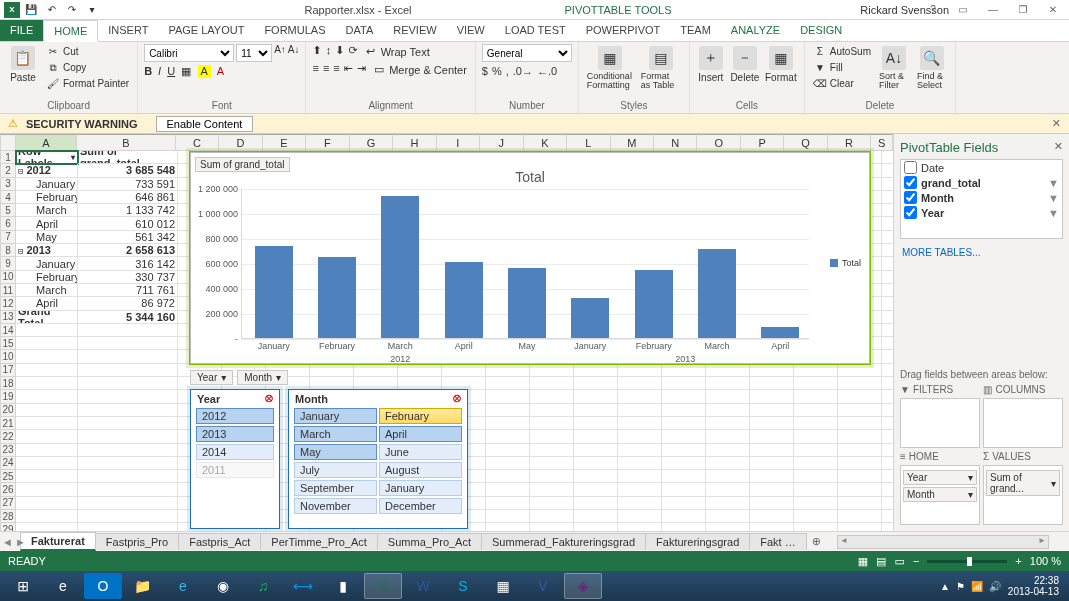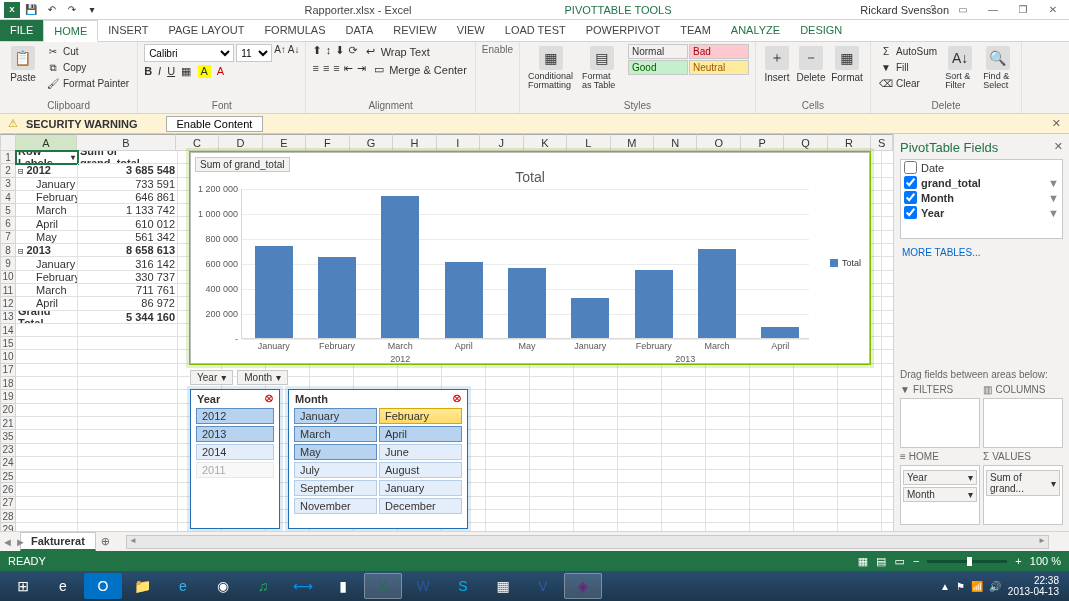--- a/index.html
+++ b/index.html
@@ -32,21 +32,21 @@
 .smallcol { display:flex; flex-direction:column; gap:1px; font-size:10px; }
 .smallbtn { display:flex; align-items:center; gap:3px; padding:0 2px; height:15px; }
 .smallbtn .ico { width:14px; height:14px; display:inline-flex; align-items:center; justify-content:center; }
 select.rb, input.rb { font-size:10px; height:18px; border:1px solid #c8c8c8; background:#fff; }
 .stylecell { width:60px; height:15px; border:1px solid #c8c8c8; font-size:10px; padding:0 3px; display:flex; align-items:center; }
 
 
 .secwarn { height:20px; background:#fcf4d4; border-bottom:1px solid #e3d177; display:flex; align-items:center; padding:0 8px; gap:8px; font-size:11px; }
 .secwarn .shield { color:#c79b00; }
 .secwarn .bold { font-weight:bold; color:#333; }
-.secwarn button { font-size:11px; border:1px solid #adadad; background:#fdfdfd; padding:1px 10px; margin-left:20px; }
+.secwarn button { font-size:11px; border:1px solid #adadad; background:#fdfdfd; padding:1px 10px; margin-left:10px; }
 .secwarn .close { margin-left:auto; color:#666; }
 
 
 .workarea { display:flex; height: calc(601px - 20px - 22px - 72px - 20px - 20px - 20px - 30px); }
 
 
 .sheet { flex:1; position:relative; overflow:hidden; background:#fff; }
 .colhdrs { display:flex; height:17px; }
 .colhdr { border:1px solid #d4d4d4; border-left:none; border-top:1px solid #aaa; background:#f3f2f1; font-size:11px; display:flex; align-items:center; justify-content:center; }
 .colhdr.first { border-left:1px solid #d4d4d4; }
@@ -230,38 +230,42 @@
           <span>⇥</span>
         <div class="smallbtn">
             <span class="ico">▭</span>
             <span>Merge &amp; Center</span>
           </div>
       </div>
     </div>
     <div class="glabel">Alignment</div>
   </div>
   <div class="rgroup">
-    <div class="glabel">Enable</div>
+    <div class="gcontent" style="flex-direction:column;gap:3px;">
+      <select class="rb" style="width:90px"><option>General</option></select>
+      <div style="display:flex;gap:4px;">
+        <span>$</span>
+        <span>%</span>
+        <span>,</span>
+        <span>.0→</span>
+        <span>←.0</span>
+      </div>
+    </div>
+    <div class="glabel">Number</div>
   </div>
   <div class="rgroup">
     <div class="gcontent">
       <div class="bigbtn" style="width:50px">
           <span class="ico">▦</span>
           <span style="font-size:9px;line-height:1;">Conditional Formatting</span>
         </div>
       <div class="bigbtn" style="width:44px">
           <span class="ico">▤</span>
           <span style="font-size:9px;line-height:1;">Format as Table</span>
         </div>
-      <div style="display:grid;grid-template-columns:1fr 1fr;gap:1px;">
-        <div class="stylecell">Normal</div>
-        <div class="stylecell" style="background:#ffc7ce;color:#9c0006;">Bad</div>
-        <div class="stylecell" style="background:#c6efce;color:#006100;">Good</div>
-        <div class="stylecell" style="background:#ffeb9c;color:#9c5700;">Neutral</div>
-      </div>
     </div>
     <div class="glabel">Styles</div>
   </div>
   <div class="rgroup">
     <div class="gcontent">
       <div class="bigbtn" style="width:30px">
           <span class="ico">＋</span>
           <span>Insert</span>
         </div>
       <div class="bigbtn" style="width:30px">
@@ -351,21 +355,21 @@
           <div class="rowhdr">12</div>
           <div class="rowhdr">13</div>
           <div class="rowhdr">14</div>
           <div class="rowhdr">15</div>
           <div class="rowhdr">10</div>
           <div class="rowhdr">17</div>
           <div class="rowhdr">18</div>
           <div class="rowhdr">19</div>
           <div class="rowhdr">20</div>
           <div class="rowhdr">21</div>
-          <div class="rowhdr">35</div>
+          <div class="rowhdr">22</div>
           <div class="rowhdr">23</div>
           <div class="rowhdr">24</div>
           <div class="rowhdr">25</div>
           <div class="rowhdr">26</div>
           <div class="rowhdr">27</div>
           <div class="rowhdr">28</div>
           <div class="rowhdr">29</div>
         </div>
       <div class="cells" id="cells">
           <div class="datarow">
@@ -526,21 +530,21 @@
             <div class="cell" style="width:44px"></div>
             <div class="cell" style="width:44px"></div>
             <div class="cell" style="width:44px"></div>
             <div class="cell" style="width:44px"></div>
             <div class="cell" style="width:22px"></div>
           </div>
           <div class="datarow">
             <div class="cell b" style="width:62px">
               <span style="padding-left:0px"><span class="expander">⊟</span> 2013</span>
             </div>
-            <div class="cell b r" style="width:100px">8 658 613</div>
+            <div class="cell b r" style="width:100px">2 658 613</div>
             <div class="cell" style="width:44px"></div>
             <div class="cell" style="width:44px"></div>
             <div class="cell" style="width:44px"></div>
             <div class="cell" style="width:44px"></div>
             <div class="cell" style="width:44px"></div>
             <div class="cell" style="width:44px"></div>
             <div class="cell" style="width:44px"></div>
             <div class="cell" style="width:44px"></div>
             <div class="cell" style="width:44px"></div>
             <div class="cell" style="width:44px"></div>
@@ -1139,20 +1143,29 @@
     </div>
   </div>
 </div>
 
 <div class="sheettabs">
   <div class="nav">
       <span>◄</span>
       <span>►</span>
     </div>
   <div class="sheettab active">Fakturerat</div>
+  <div id="othersheets" style="display:flex;">
+      <div class="sheettab">Fastpris_Pro</div>
+      <div class="sheettab">Fastpris_Act</div>
+      <div class="sheettab">PerTimme_Pro_Act</div>
+      <div class="sheettab">Summa_Pro_Act</div>
+      <div class="sheettab">Summerad_Faktureringsgrad</div>
+      <div class="sheettab">Faktureringsgrad</div>
+      <div class="sheettab">Fakt …</div>
+    </div>
   <div class="addsheet">⊕</div>
   <div class="hscroll"></div>
 </div>
 
 <div class="statusbar">
   <span>READY</span>
   <div class="right">
     <span>▦</span>
     <span>▤</span>
     <span>▭</span>

